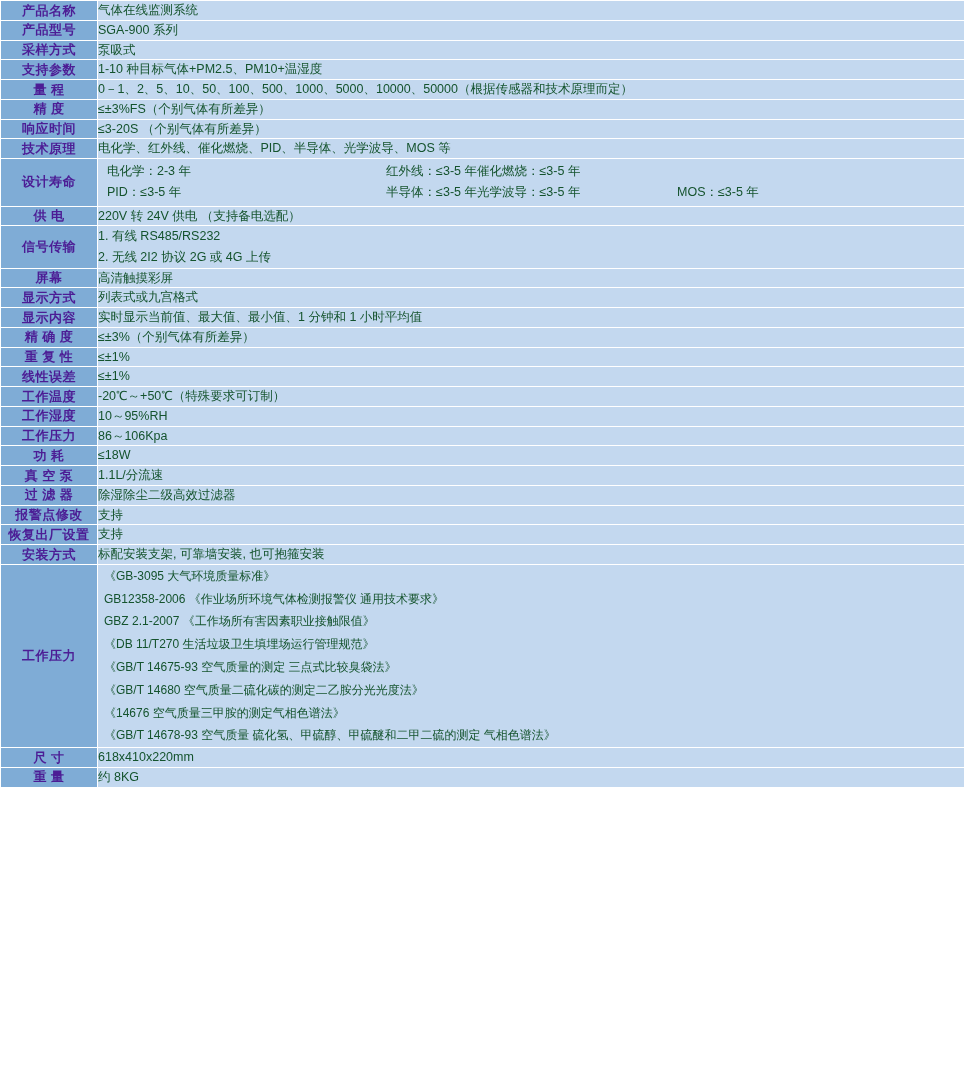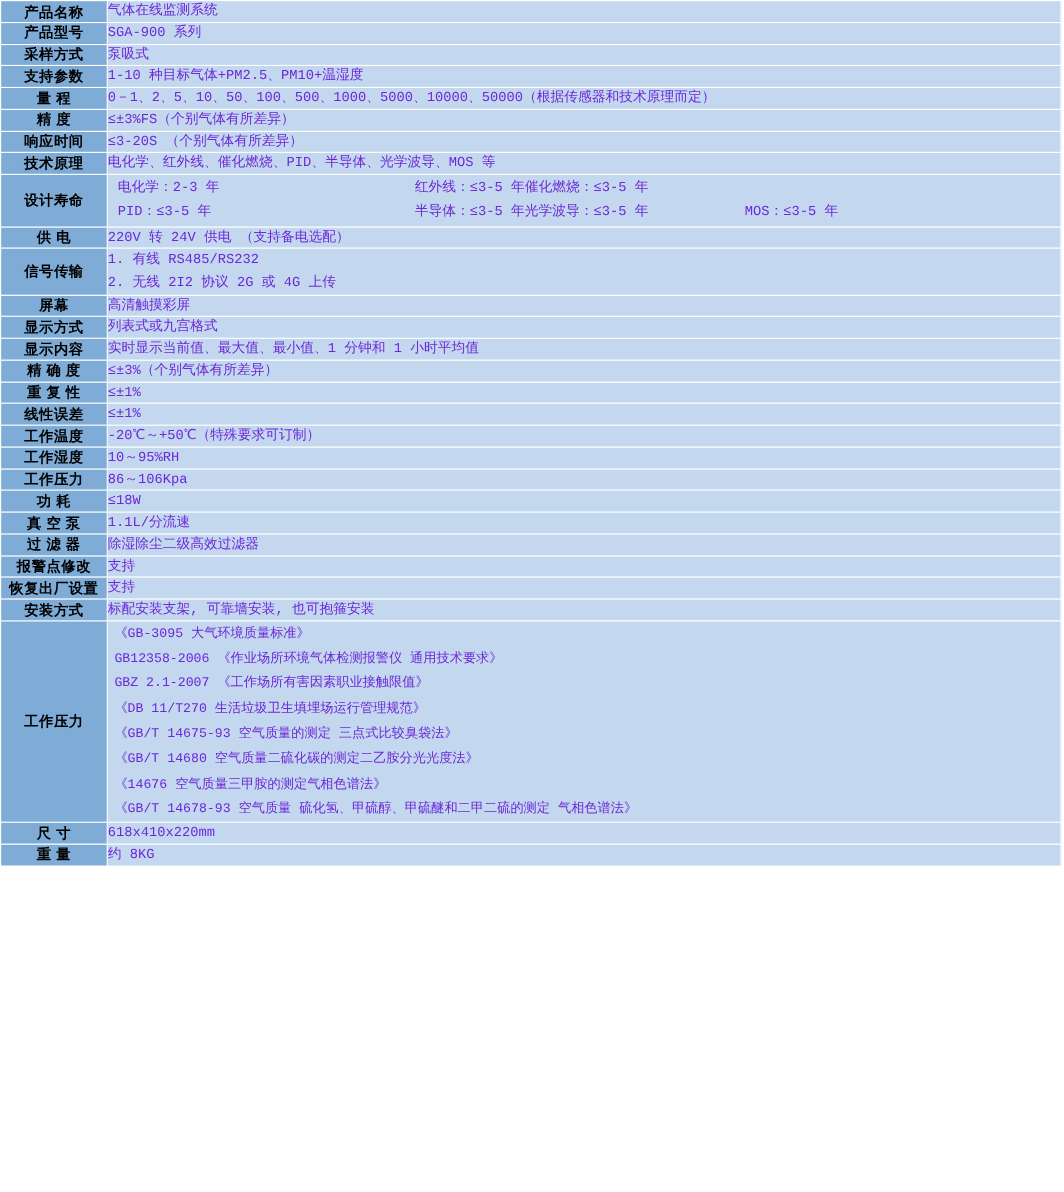--- a/index.html
+++ b/index.html
@@ -18,35 +18,34 @@
     table-layout: fixed;
   }
   table.spec td {
     border: 1px solid #ffffff;
     padding: 0;
     vertical-align: middle;
   }
   td.label {
     width: 97px;
     background: #7facd6;
-    color: #000000;
+    color: #4c1d95;
     font-weight: bold;
     font-size: 13px;
     text-align: center;
     letter-spacing: 0.5px;
     line-height: 1.35;
     padding: 6px 2px;
   }
   td.value {
     background: #c3d8ef;
-    color: #6d28d9;
+    color: #14532d;
     font-size: 12.5px;
     padding: 7px 0 7px 8px;
     line-height: 1.5;
-    font-family: Liberation Mono, monospace;
   }
   .row-h30 td { height: 18px; }
   .lifespan-grid {
     display: block;
     font-size: 12.5px;
     line-height: 1.7;
     padding: 2px 9px;
   }
   .lifespan-line {
     display: flex;

